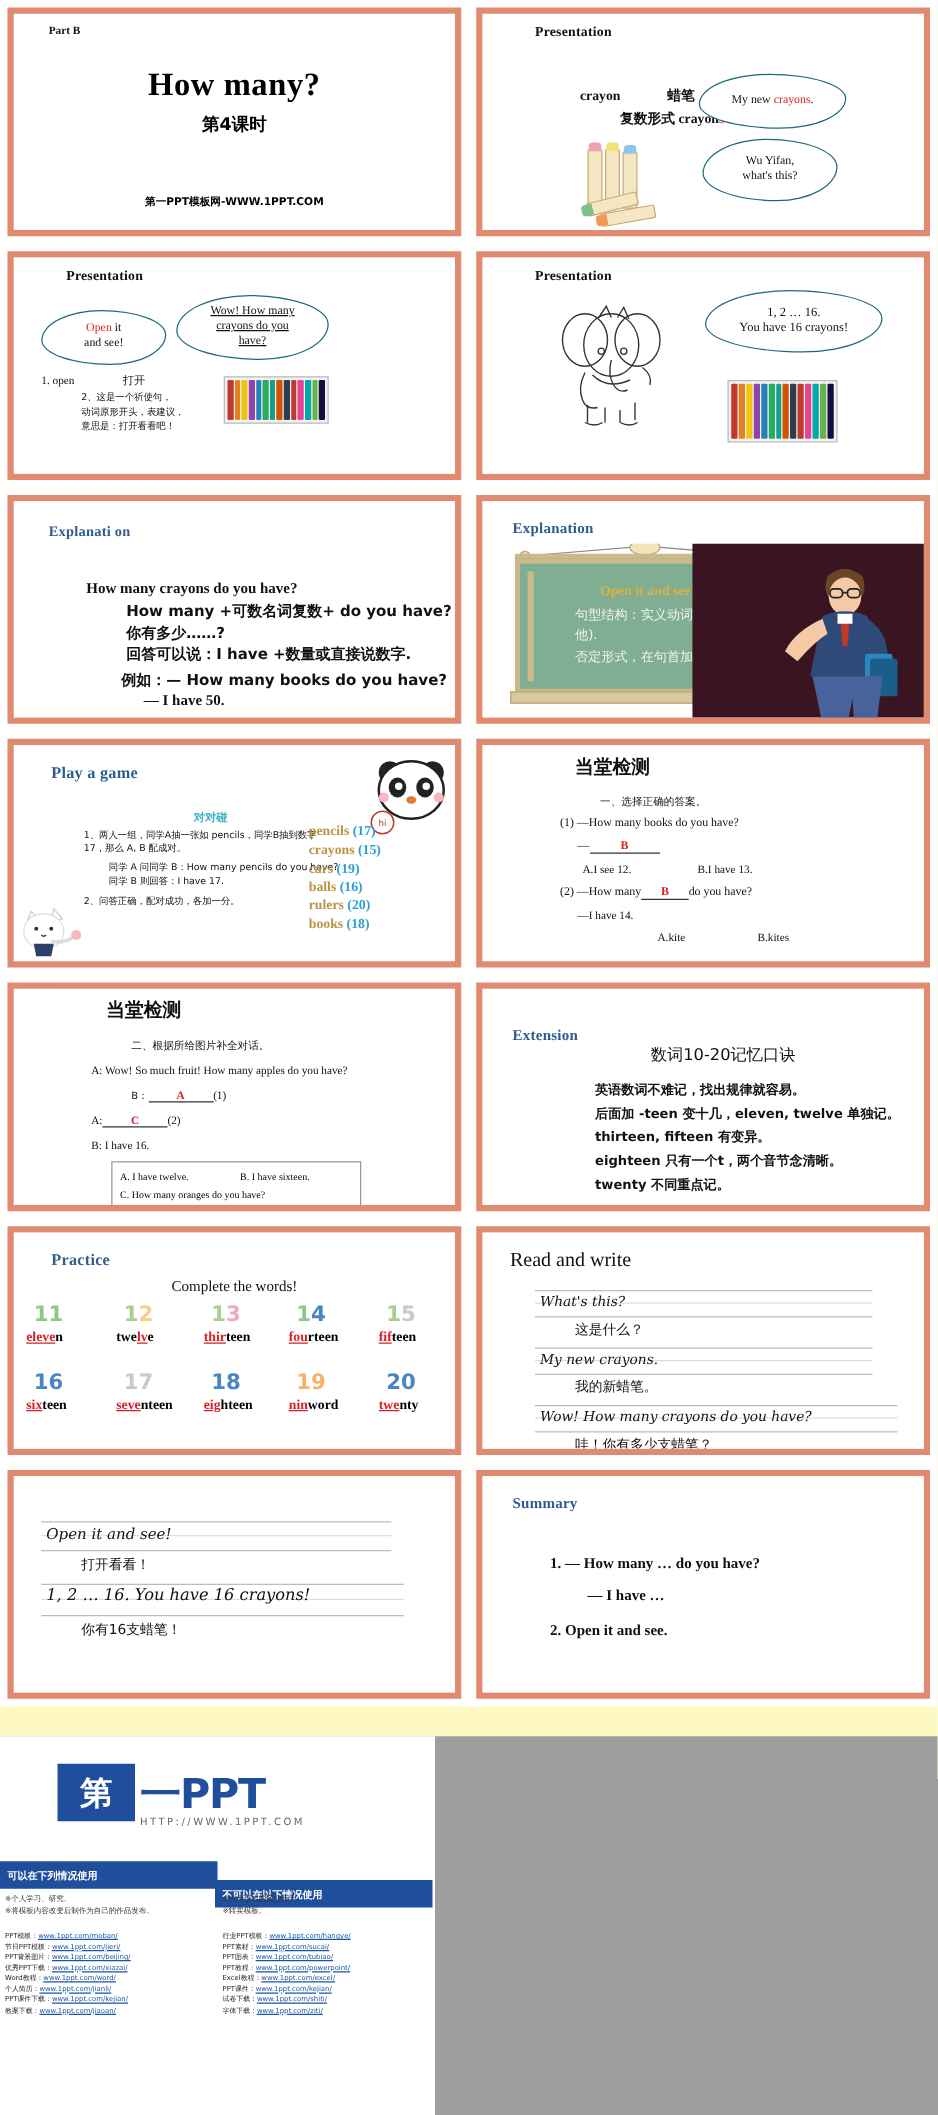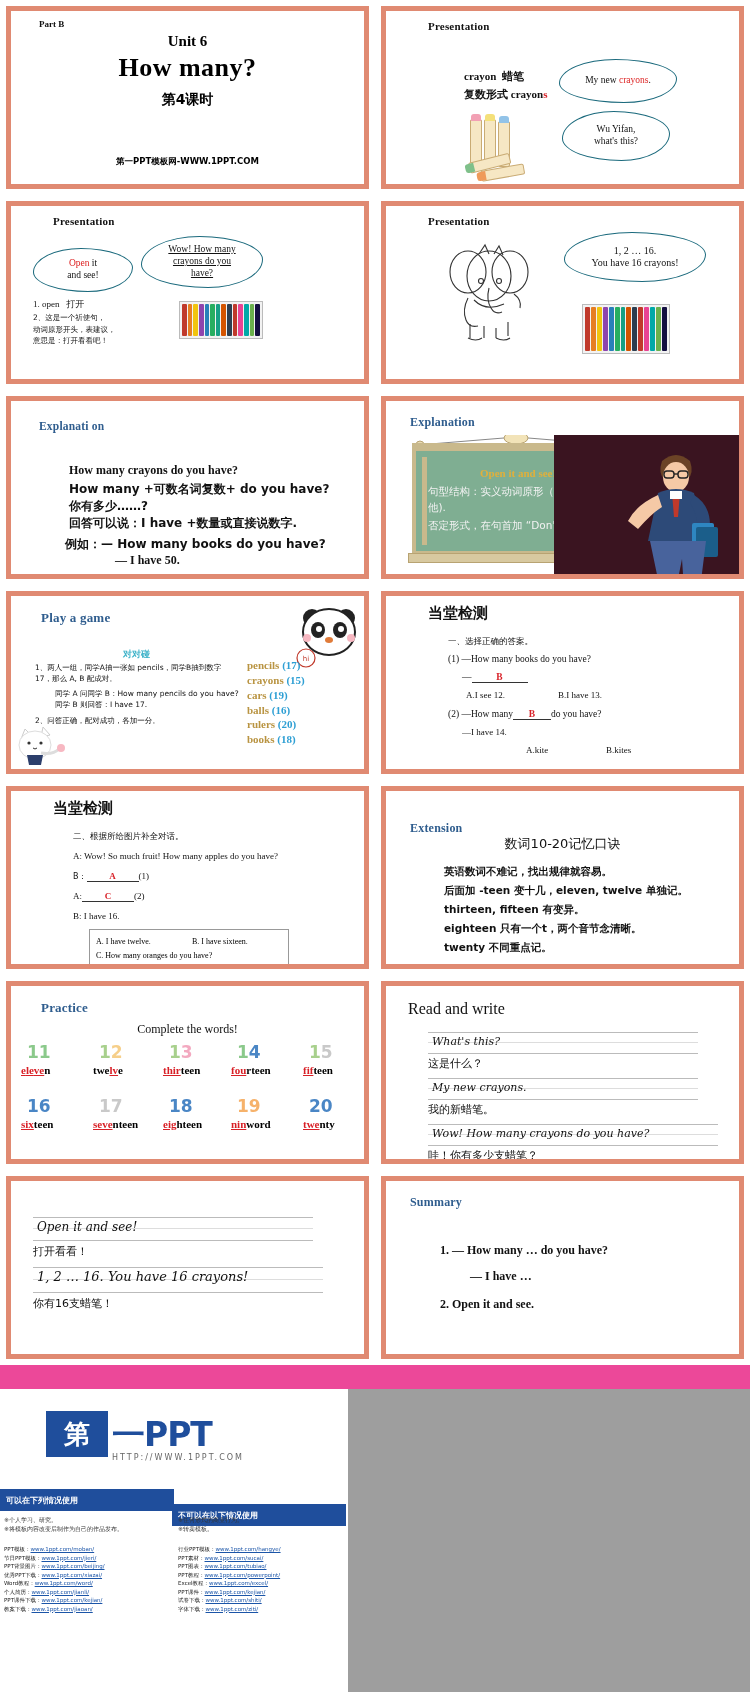--- a/index.html
+++ b/index.html
@@ -2,21 +2,21 @@
 <html><head>
 <meta charset="utf-8">
 <style>
   html,body{margin:0;padding:0;}
   body{
     width:750px;height:1692px;
     background:#ffffff;
     font-family:"Liberation Serif", serif;
     overflow:hidden;
   }
-  .page{position:relative;width:750px;height:1692px;background:#ec4899;}
+  .page{position:relative;width:750px;height:1692px;background:#fef9c3;}
   .grid{display:flex;flex-wrap:wrap;width:750px;}
   .slide{
     position:relative;
     width:375px;height:195px;
     box-sizing:border-box;
     padding:6px;
     background:#fff;
   }
   .frame{
     position:relative;
@@ -73,21 +73,21 @@
   .crayonart{position:absolute;}
   .cr{position:absolute;width:10px;border-radius:2px;background:#f6e7c4;border:1px solid #c9ab74;}
   .cr .tip{position:absolute;top:-6px;left:0;width:100%;height:7px;border-radius:3px 3px 0 0;}
 
   
   .eleph{position:absolute;}
 
   
   .tx{position:absolute;color:#111;}
   .b{font-weight:bold;}
-  .cn{font-family:"DejaVu Sans",sans-serif;}
+  .cn{font-family:"DejaVu Sans",sans-serif;margin-left:32px;}
   .red{color:#d81f26;}
   .gold{color:#b99442;}
 
   
   .board{position:absolute;background:#7fae92;border:4px solid #c9b98c;box-sizing:border-box;}
   .boardtop{position:absolute;height:5px;background:#c9b98c;}
   .teacher{position:absolute;background:#3a1420;overflow:hidden;}
 
   
   .ul{border-bottom:1px solid #333;display:inline-block;text-align:center;}
@@ -116,21 +116,20 @@
 <body>
 
 <div class="page">
 
 <div class="grid">
 
   <div class="slide">
     <div class="frame">
           <div class="inner">
       <div class="s1-partb">Part B</div>
-      <div class="s1-unit">Unit 6</div>
       <div class="s1-title">How many?</div>
       <div class="s1-lesson">第4课时</div>
       <div class="s1-site">第一PPT模板网-WWW.1PPT.COM</div>
     </div>
         </div>
   </div>
 
   <div class="slide">
     <div class="frame">
           <div class="inner">

